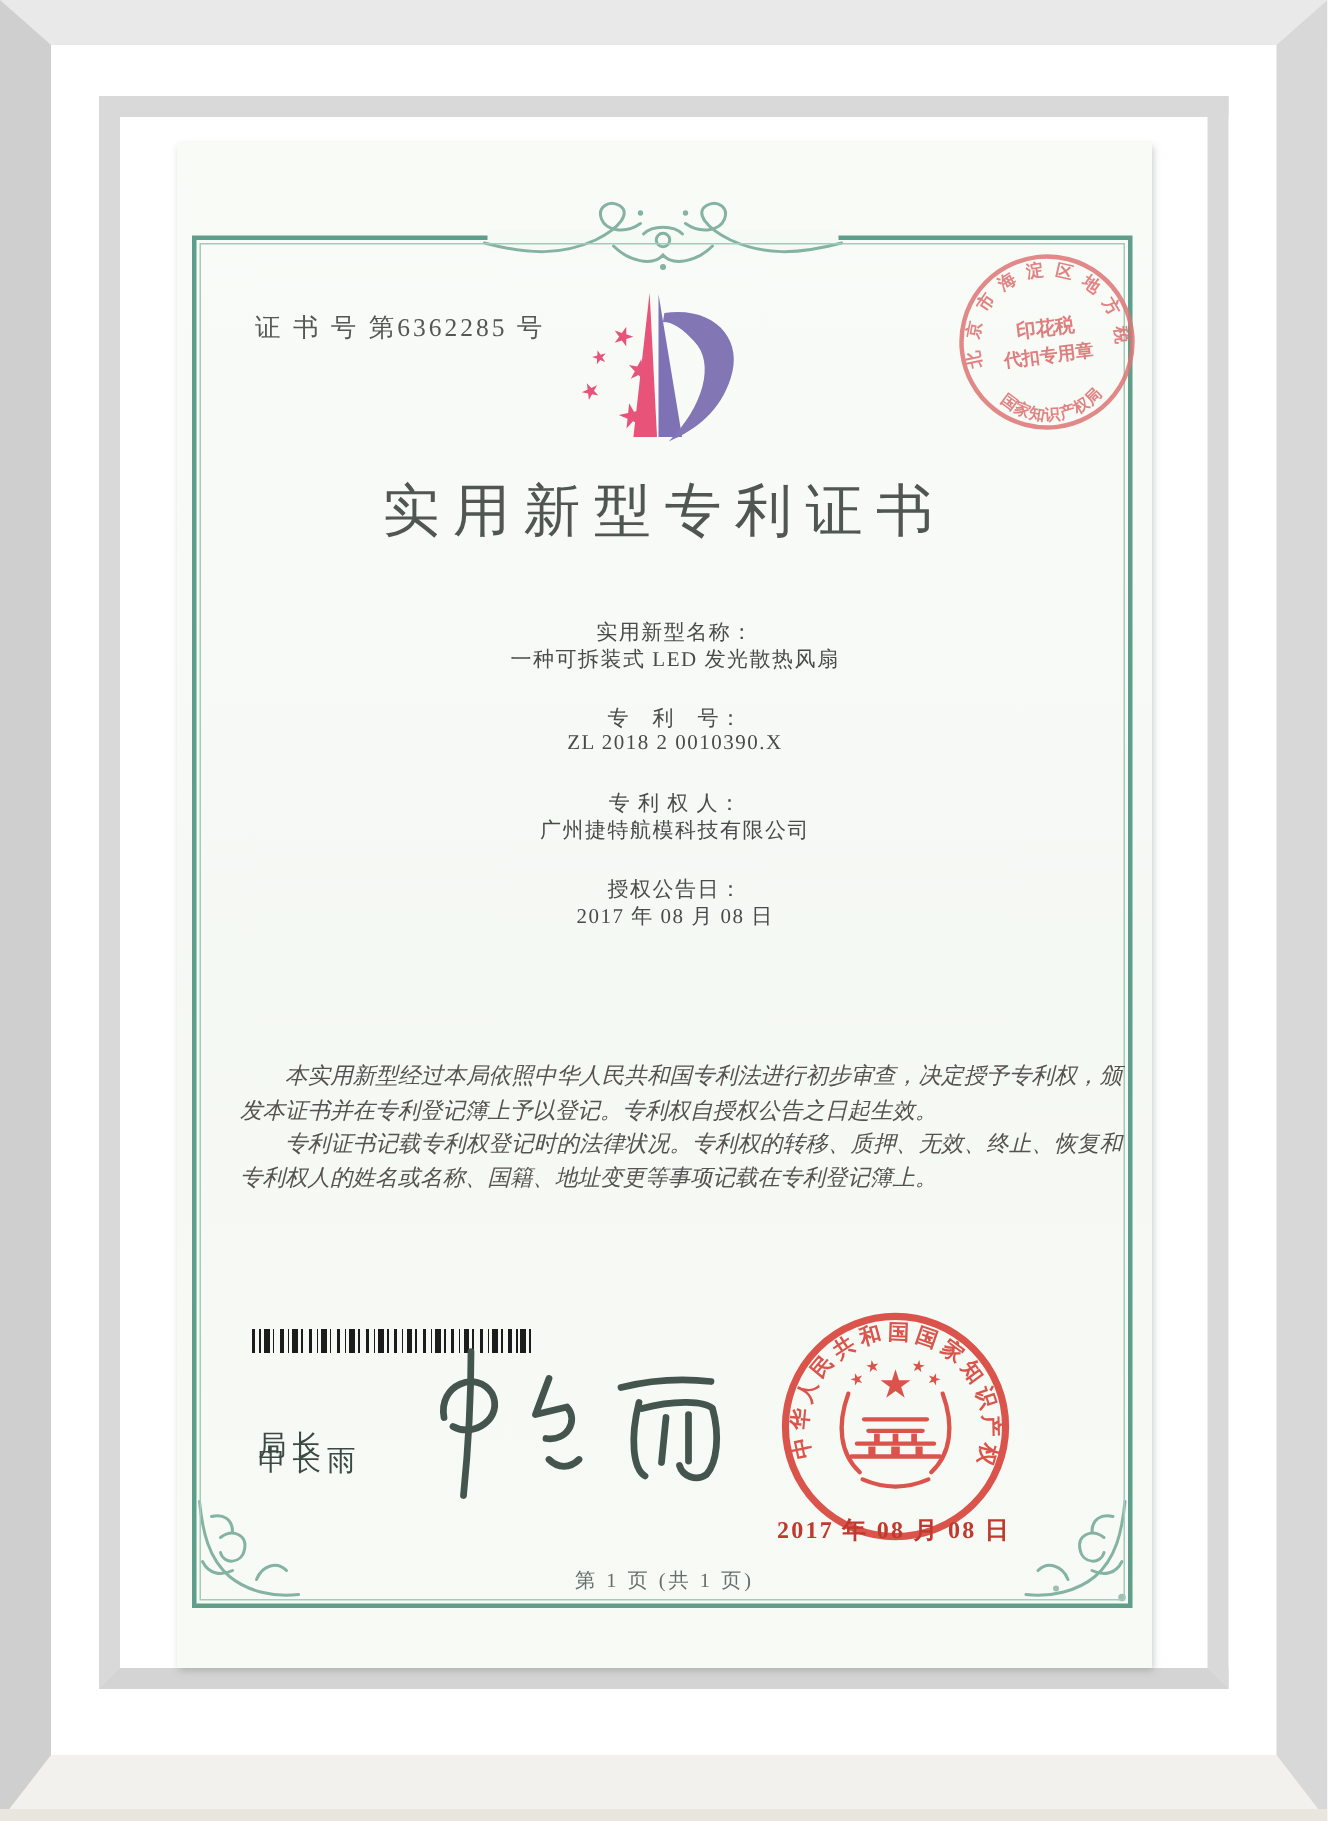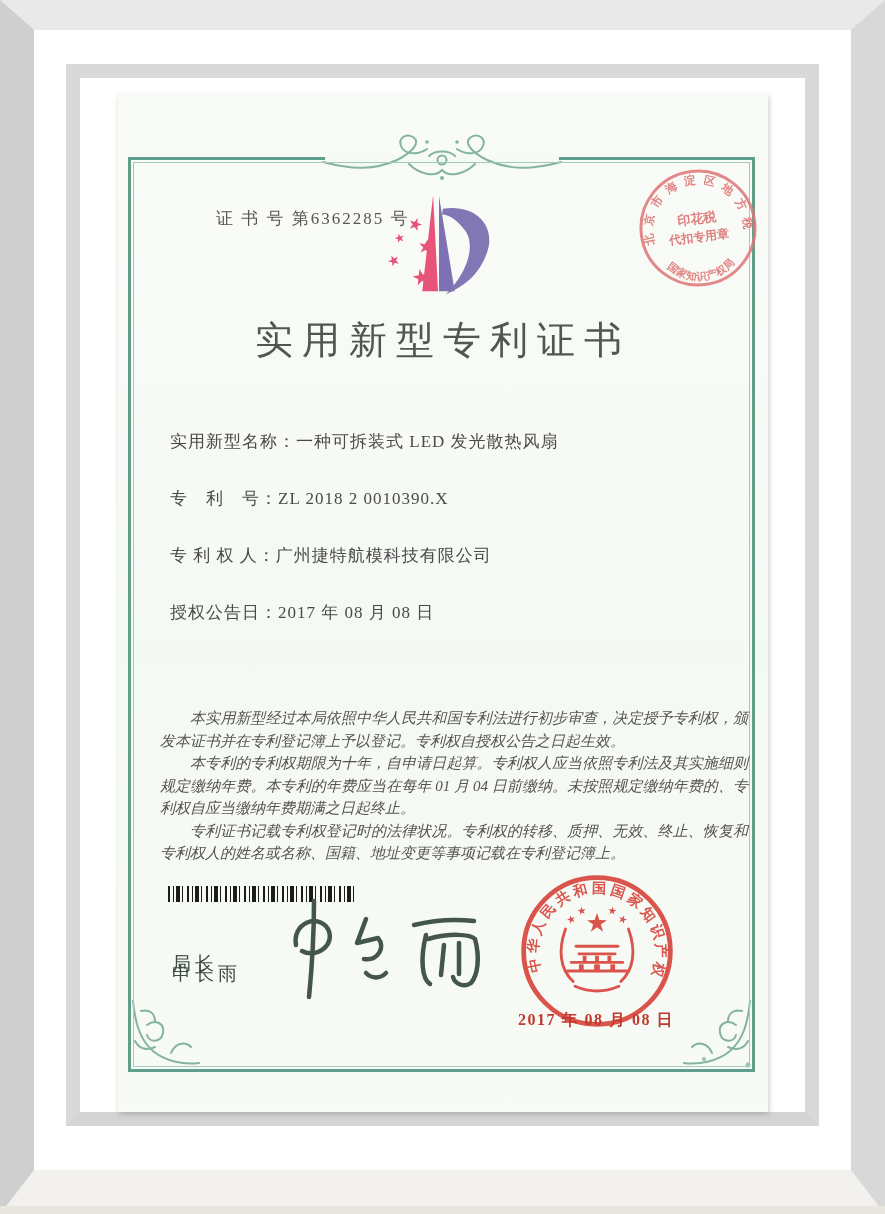--- a/index.html
+++ b/index.html
@@ -16,27 +16,27 @@
     background:linear-gradient(180deg,#f9fbf7 0%,#f5f9f4 55%,#f7faf5 100%);
     box-shadow:1px 2px 5px rgba(90,105,95,.35);}
   .green-border{position:absolute;left:10px;top:62px;right:13px;bottom:40px;
     border:3px solid #5f9e8a;}
   .green-border::after{content:"";position:absolute;inset:2px;border:1px solid #a5cabb;}
   .ornament-top{position:absolute;left:50%;top:-30px;transform:translateX(-50%);width:250px;height:60px;}
   .corner-flourish{position:absolute;width:78px;height:78px;}
   .corner-br{right:-4px;bottom:-4px;}
   .corner-bl{left:-4px;bottom:-4px;transform:scaleX(-1);}
   
-  .cert-no{position:absolute;left:52px;top:112px;font-size:17px;color:#565656;letter-spacing:2px;margin-left:46px;}
+  .cert-no{position:absolute;left:52px;top:112px;font-size:17px;color:#565656;letter-spacing:2px;}
   .logo{position:absolute;left:245px;top:96px;width:150px;height:118px;}
   .tax-stamp{position:absolute;left:515px;top:68px;width:130px;height:130px;transform:rotate(-7deg);opacity:.85;}
   .cert-title{position:absolute;left:0;top:220px;width:100%;text-align:center;font-size:38px;
     font-weight:normal;color:#505753;letter-spacing:9px;}
   .fields{position:absolute;left:52px;top:318px;width:560px;}
-  .field{height:57px;font-size:17px;color:#4a4a4a;letter-spacing:1px;display:flex;align-items:center;}
+  .field{height:57px;font-size:14px;color:#4a4a4a;letter-spacing:1px;display:flex;align-items:center;flex-direction:column;}
   .paragraphs{position:absolute;left:42px;top:612px;width:588px;font-size:15px;line-height:22.5px;
     color:#565250;text-align:justify;}
   .paragraphs p{margin:0;text-indent:2em;font-style:italic;}
   .barcode{position:absolute;left:50px;top:791px;width:186px;height:16px;background:
     repeating-linear-gradient(90deg,#1c1c1c 0 2px,transparent 2px 5px,#1c1c1c 5px 6px,
     transparent 6px 8px,#1c1c1c 8px 12px,transparent 12px 14px,#1c1c1c 14px 15px,transparent 15px 19px);}
   .issuer-title{position:absolute;left:54px;top:856px;font-size:19px;color:#3c4a44;
     letter-spacing:4px;font-family:"Liberation Sans","DejaVu Sans",sans-serif;}
   .issuer-name{position:absolute;left:54px;top:866px;font-size:19px;color:#3c4a44;
     letter-spacing:4px;font-family:"Liberation Sans","DejaVu Sans",sans-serif;}
@@ -147,21 +147,20 @@
           <span>广州捷特航模科技有限公司</span>
       </div>
       <div class="field">
         <span>授权公告日：</span>
           <span>2017 年 08 月 08 日</span>
       </div>
     </div>
 
     <div class="paragraphs">
       <p>本实用新型经过本局依照中华人民共和国专利法进行初步审查，决定授予专利权，颁发本证书并在专利登记簿上予以登记。专利权自授权公告之日起生效。</p>
-      <p>本专利的专利权期限为十年，自申请日起算。专利权人应当依照专利法及其实施细则规定缴纳年费。本专利的年费应当在每年 01 月 04 日前缴纳。未按照规定缴纳年费的、专利权自应当缴纳年费期满之日起终止。</p>
       <p>专利证书记载专利权登记时的法律状况。专利权的转移、质押、无效、终止、恢复和专利权人的姓名或名称、国籍、地址变更等事项记载在专利登记簿上。</p>
     </div>
 
     <div class="barcode"></div>
 
     <div class="issuer-title">局长</div>
     <div class="issuer-name">申长雨</div>
 
     <svg class="signature" viewBox="0 0 230 120">
       <g stroke="#44554d" stroke-width="4.5" fill="none" stroke-linecap="round" stroke-linejoin="round">
@@ -206,15 +205,16 @@
         <rect x="83" y="90" width="4" height="6"></rect>
         <rect x="96" y="90" width="4" height="6"></rect>
         <rect x="66" y="99" width="5" height="6"></rect>
         <rect x="82" y="99" width="6" height="6"></rect>
         <rect x="99" y="99" width="5" height="6"></rect>
       </g>
     </svg>
 
     <div class="issue-date">2017 年 08 月 08 日</div>
 
+    <div class="page-footer">第 1 页 (共 1 页)</div>
 
   </div>
 </div>
 
 </body></html>

